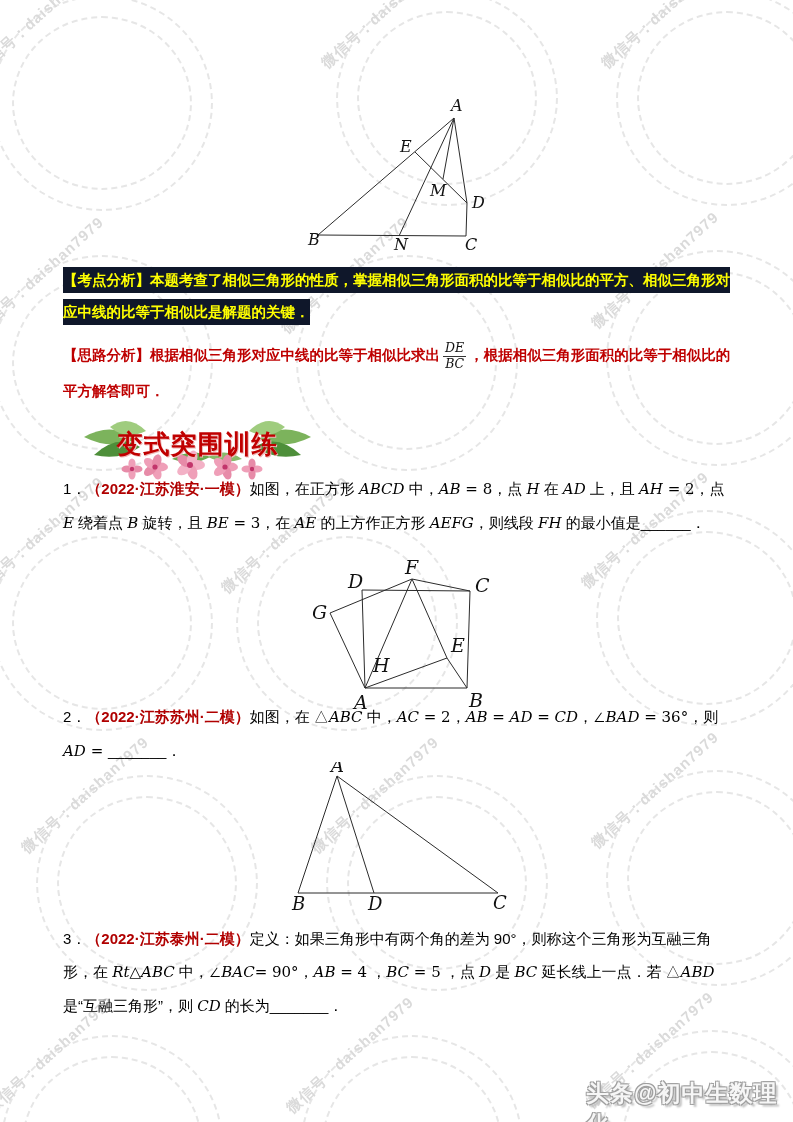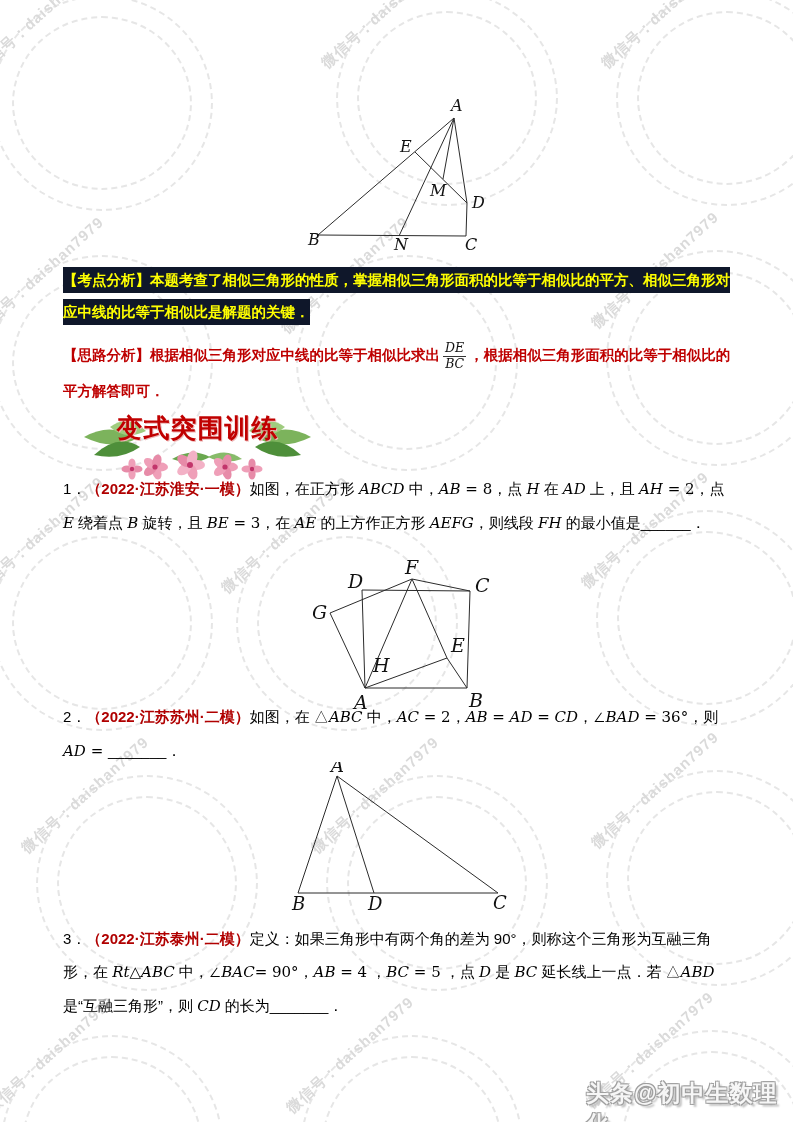--- a/index.html
+++ b/index.html
@@ -39,21 +39,21 @@
   
   .diagram{position:absolute;}
   #d1{left:280px;top:99px;}
   #d2{left:300px;top:560px;}
   #d3{left:280px;top:762px;}
   .diagram line{stroke:#2b2b2b;stroke-width:1;}
   .diagram text{font-family:"DejaVu Serif",serif;font-style:italic;fill:#111;}
   
   .header-graphic{position:absolute;left:80px;top:405px;width:235px;height:78px;}
   .header-graphic svg{position:absolute;inset:0;}
-  .header-title{position:absolute;left:50%;top:6px;transform:translateX(-50%);
+  .header-title{position:absolute;left:50%;top:22px;transform:translateX(-50%);
         color:#c00000;font-size:26px;font-weight:bold;white-space:nowrap;letter-spacing:1px;
         text-shadow:1px 1px 0 #eeb7b7;z-index:2;}
   
   .footer{position:absolute;left:586px;top:1078px;font-size:23px;font-weight:bold;
         letter-spacing:1px;color:#f6f6f6;
         text-shadow:-1px -1px 0 #9f9f9f,1px -1px 0 #9f9f9f,-1px 1px 0 #9f9f9f,
                     1px 1px 0 #9f9f9f,3px 3px 2px #c0c0c0;}
 </style>
 </head>
 <body>

